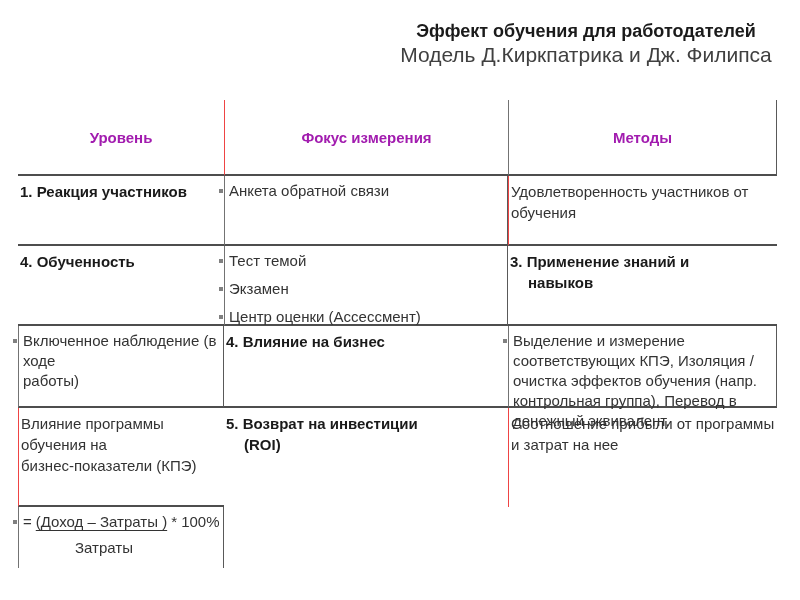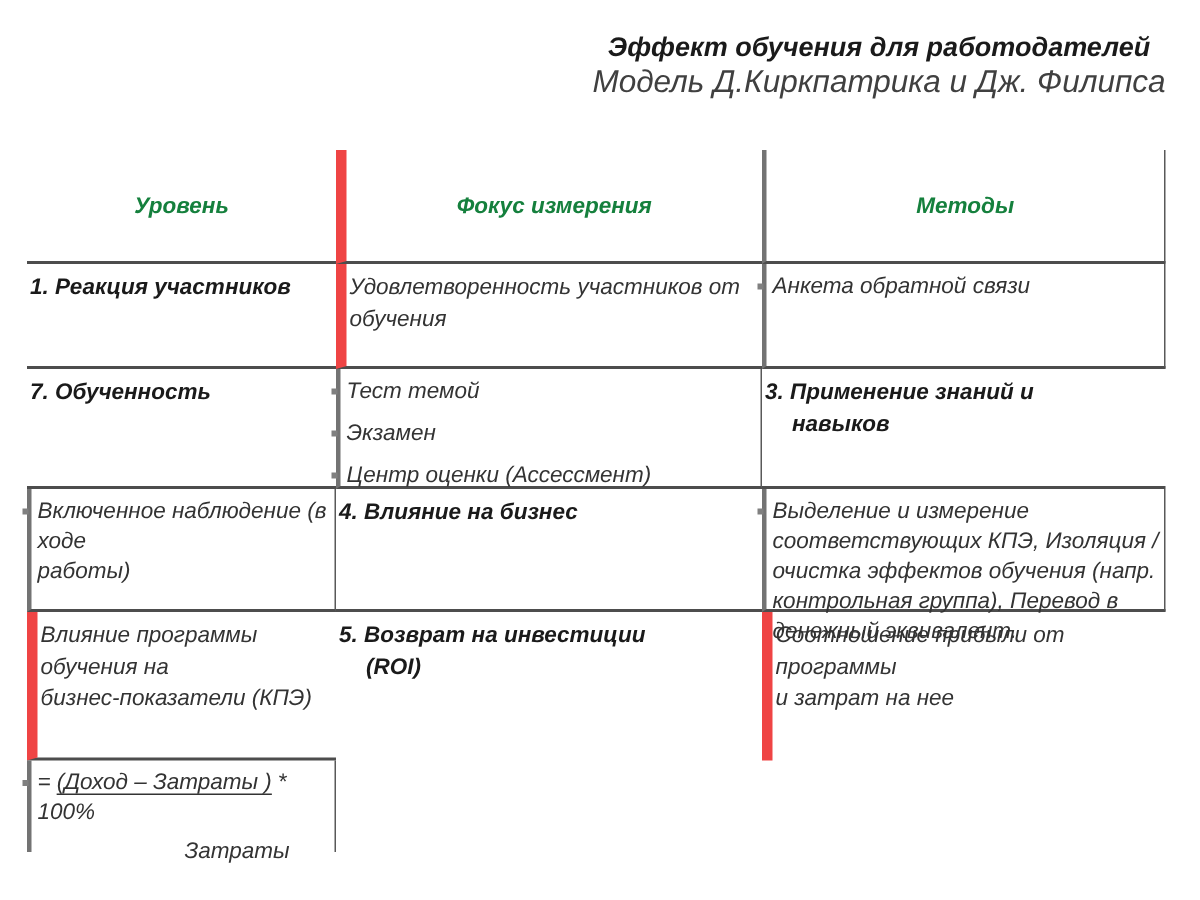--- a/index.html
+++ b/index.html
@@ -3,21 +3,20 @@
 <meta charset="utf-8">
 <style>
   html, body { margin: 0; padding: 0; background: #ffffff; }
   .slide {
     position: relative;
     width: 800px; height: 600px;
     background: #ffffff;
     font-family: "Liberation Sans", "DejaVu Sans", sans-serif;
     color: #262626;
     overflow: hidden;
-    font-style: italic;
   }
 
   
   .title-block {
     position: absolute;
     left: 382px; top: 20px; width: 408px;
     text-align: center;
   }
   .slide-title {
     font-size: 18px; font-weight: bold; color: #1a1a1a;
@@ -30,27 +29,27 @@
 
   
   .kp-table {
     position: absolute;
     left: 18px; top: 100px;
     display: grid;
     grid-template-columns: 206px 284px 269px;
     grid-template-rows: 76px 70px 80px 82px 99px 61px;
   }
   .cell { box-sizing: border-box; overflow: visible; }
-  .col2 { border-left: 7px solid #ef4444; }
-  .col3 { border-left: 3px solid #737373; border-right: 1px solid #595959; }
+  .col2 { border-left: 1px solid #ef4444; }
+  .col3 { border-left: 1px solid #737373; border-right: 1px solid #595959; }
   .hline { border-bottom: 2px solid #4d4d4d; }
 
   .header-cell {
     display: flex; align-items: center; justify-content: center;
-    font-size: 15px; font-weight: bold; color: #15803d;
+    font-size: 15px; font-weight: bold; color: #a21caf;
   }
 
   .level-cell { padding: 5px 0 10px 0; }
   .level-text {
     font-size: 15px; font-weight: bold; color: #1a1a1a;
     line-height: 21px;
     padding-left: 20px; text-indent: -18px;
     margin-right: -14px;
     white-space: pre-line;
   }
@@ -79,54 +78,54 @@
     position: absolute;
     left: -10px; top: 8px;
     width: 4px; height: 4px;
     background: #808080;
   }
 
   
   .formula { position: relative; font-size: 15px; color: #333333; line-height: 20px; }
   .f-eq { margin-right: 4px; }
   .f-num { text-decoration: underline; text-underline-offset: 3px; margin-right: 4px; text-align: center; }
-  .f-den { margin-left: 98px; margin-top: 6px; }
+  .f-den { margin-left: 52px; margin-top: 6px; }
 </style>
 </head>
 <body>
 
 <div class="slide">
 
   <div class="title-block">
     <div class="slide-title">Эффект обучения для работодателей</div>
     <div class="slide-subtitle">Модель Д.Киркпатрика и Дж. Филипса</div>
   </div>
 
   <div class="kp-table">
 
     <div class="cell hline header-cell">Уровень</div>
     <div class="cell hline col2 header-cell">Фокус измерения</div>
     <div class="cell hline col3 header-cell">Методы</div>
 
     <div class="cell hline level-cell">
       <div class="level-text">1. Реакция участников</div>
     </div>
-    <div class="cell hline col2 focus-cell">
-      <div class="focus-text">Удовлетворенность участников от
-обучения</div>
-    </div>
     <div class="cell hline col3 methods-cell">
       <div class="method-item">
         <span class="bullet"></span>
         <span class="method-text">Анкета обратной связи</span>
       </div>
     </div>
+    <div class="cell hline col2 focus-cell">
+      <div class="focus-text">Удовлетворенность участников от
+обучения</div>
+    </div>
 
     <div class="cell hline level-cell">
-      <div class="level-text">7. Обученность</div>
+      <div class="level-text">4. Обученность</div>
     </div>
     <div class="cell hline col3 methods-cell">
       <div class="method-item">
         <span class="bullet"></span>
         <span class="method-text">Тест темой</span>
       </div>
       <div class="method-item">
         <span class="bullet"></span>
         <span class="method-text">Экзамен</span>
       </div>

